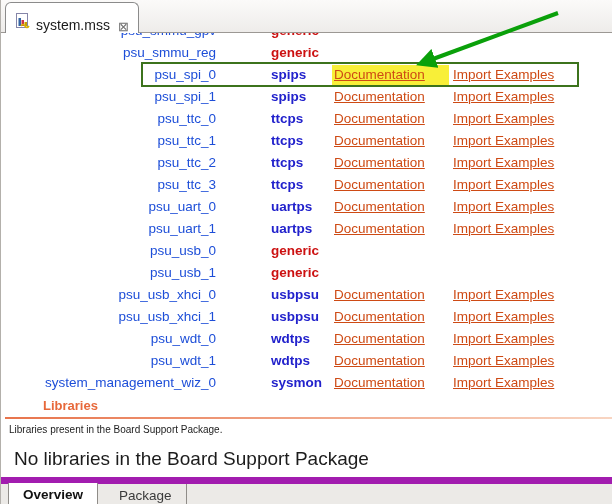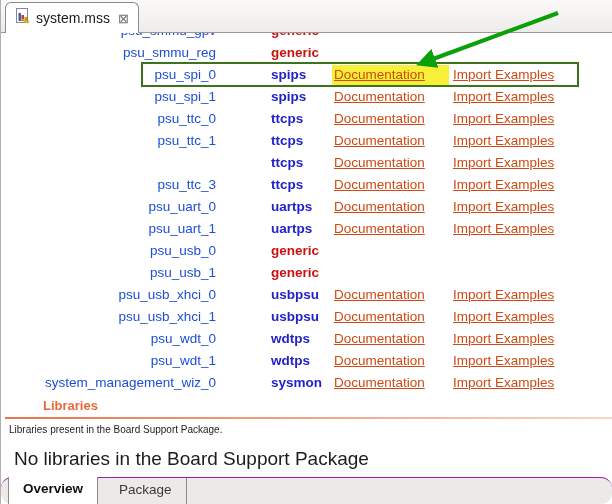--- a/index.html
+++ b/index.html
@@ -12,21 +12,21 @@
 
   
   .tabbar{
     position:absolute;left:0;right:0;top:0;height:33px;
     background:linear-gradient(#fbfaf9,#eeeceA);
     border-bottom:1px solid #9c9894;box-sizing:border-box;
   }
   .etab{
     position:absolute;left:4px;top:2px;height:31px;min-width:108px;
     background:#ffffff;border:1px solid #8b8b8b;border-bottom:none;
-    border-radius:6px 6px 0 0;display:flex;align-items:center;gap:6px;
+    border-radius:6px 6px 0 0;display:flex;align-items:flex-end;gap:6px;
     padding:0 9px;box-sizing:border-box;cursor:default;
   }
   .etab-label{font-size:14px;color:#1a1a1a;}
   .etab-close{font-size:13px;color:#6f6f6f;line-height:1;margin-left:2px;cursor:pointer;}
 
   
   .content{
     position:absolute;left:0;right:0;top:33px;bottom:27px;
     background:#ffffff;overflow:hidden;
   }
@@ -49,21 +49,21 @@
   .libraries{position:absolute;left:0;right:0;top:365px;}
   .lib-heading{position:absolute;left:8px;top:0;font-size:13px;font-weight:bold;color:#e7683a;padding-left:34px;}
   .lib-rule{position:absolute;left:4px;right:0;top:19px;height:2px;
     background:linear-gradient(to right,#e8744c,#f8d5c2);}
   .lib-desc{position:absolute;left:8px;top:26px;font-size:10px;color:#1c1c1c;}
   .lib-empty{position:absolute;left:13px;top:50px;font-size:19px;color:#1c1c1c;}
 
   
   .bottombar{
     position:absolute;left:0;right:0;bottom:0;height:27px;
-    background:#eceae7;border-top:1px solid #a21caf;box-sizing:border-box;border-radius:11px;
+    background:#eceae7;border-top:7px solid #a21caf;box-sizing:border-box;
   }
   .btab{
     position:absolute;top:0;height:27px;box-sizing:border-box;
     font-size:13.5px;color:#3a3a3a;text-align:center;
     padding:4px 14px 0 14px;cursor:pointer;border-right:1px solid #8f8c88;
   }
   .btab.active{
     left:7px;top:-1px;height:28px;background:#ffffff;
     border-left:1px solid #8f8c88;font-weight:bold;color:#111;
   }
@@ -140,20 +140,21 @@
 
     <span class="pname">psu_ttc_1</span>
     <span class="pdriver driver">ttcps</span>
     <a class="plink doc">Documentation</a>
     <a class="plink imp">Import Examples</a>
 
   </div>
 
   <div class="prow">
 
+    <span class="pname">psu_ttc_2</span>
     <span class="pdriver driver">ttcps</span>
     <a class="plink doc">Documentation</a>
     <a class="plink imp">Import Examples</a>
 
   </div>
 
   <div class="prow">
 
     <span class="pname">psu_ttc_3</span>
     <span class="pdriver driver">ttcps</span>

